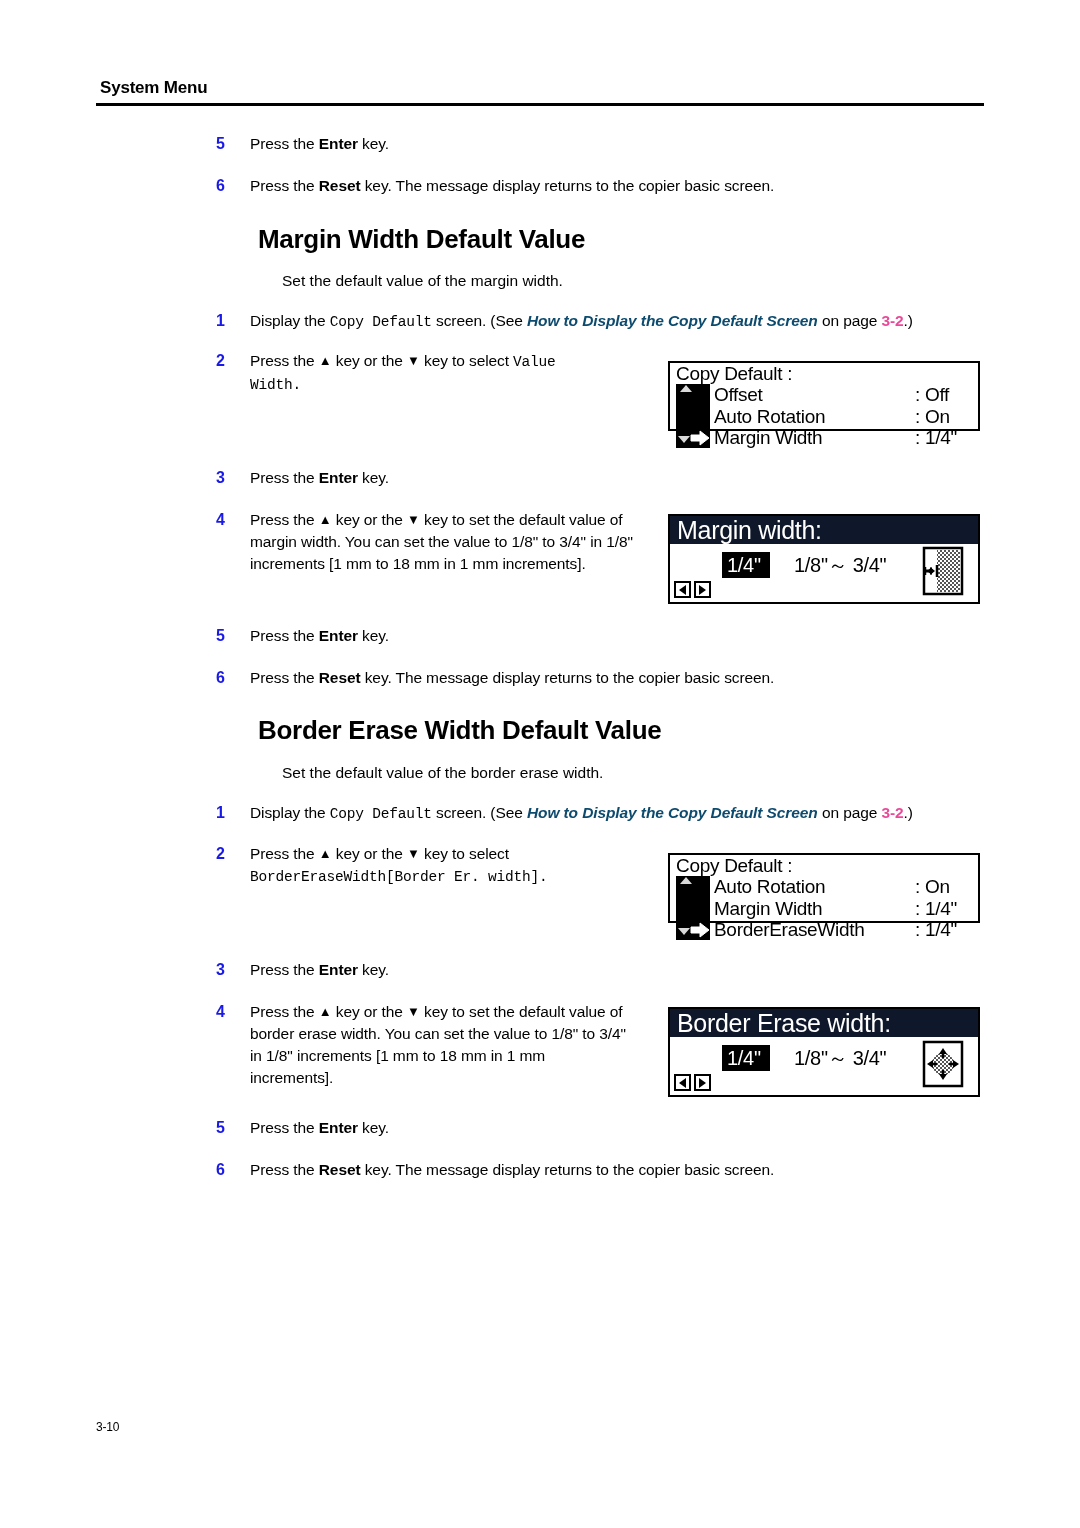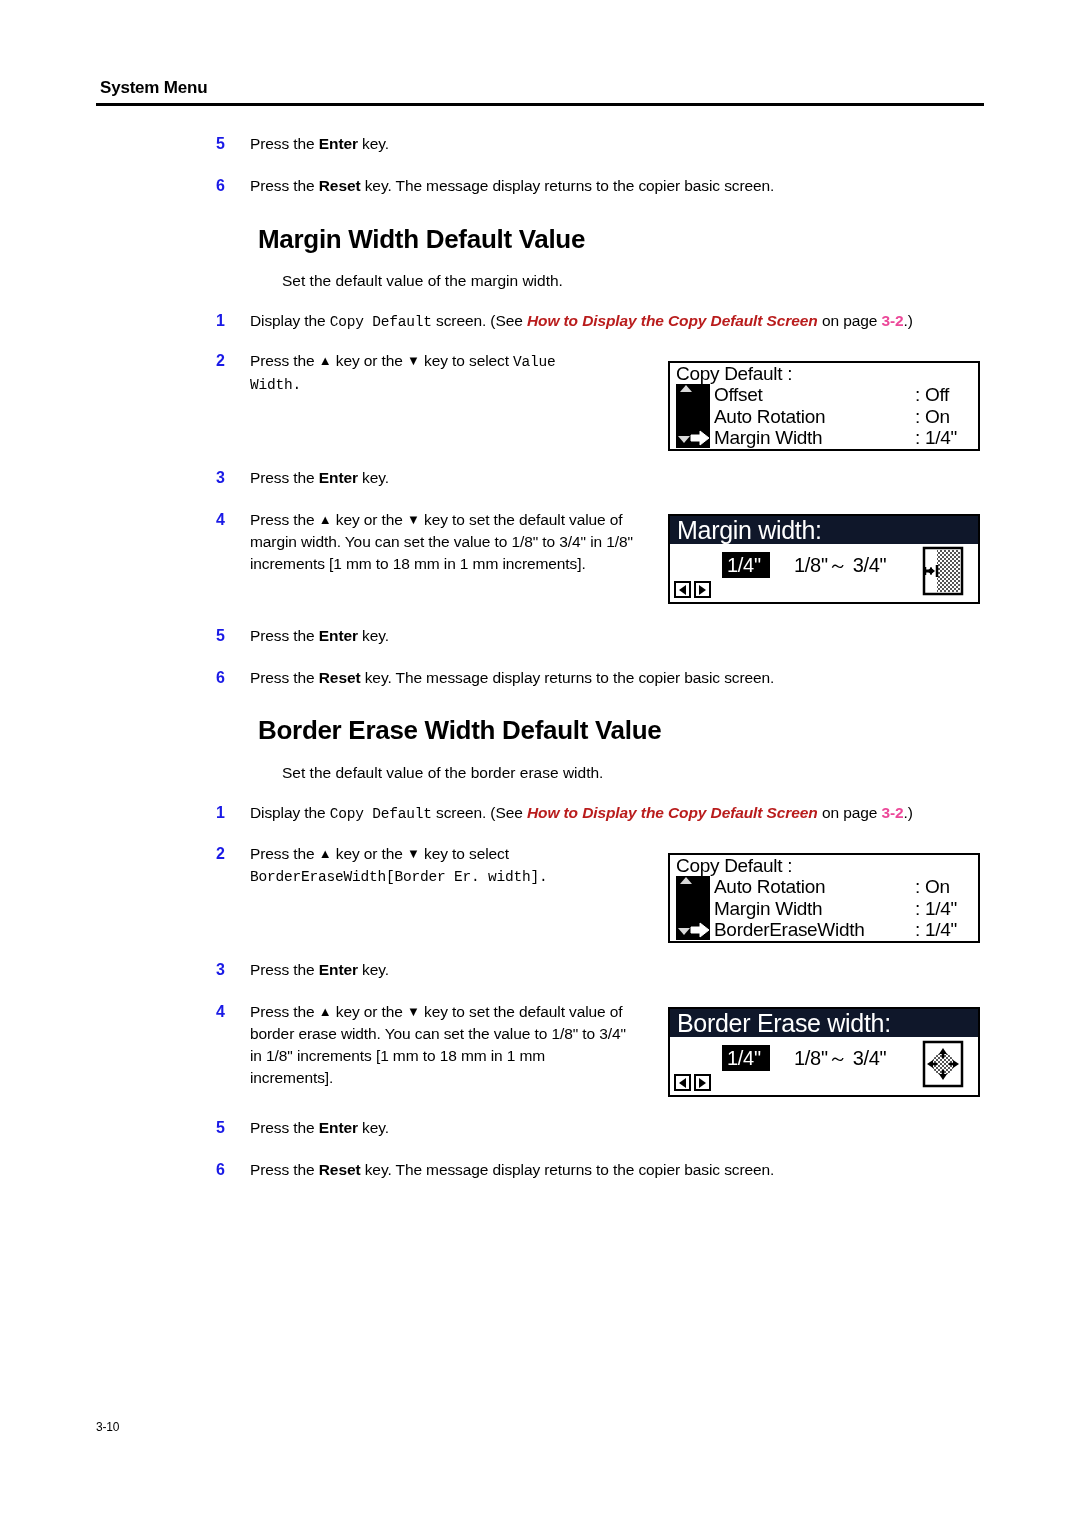--- a/index.html
+++ b/index.html
@@ -60,21 +60,21 @@
     line-height: 22px;
     letter-spacing: -0.1px;
   }
   .b { font-weight: bold; }
   .mono {
     font-family: "Liberation Mono", "DejaVu Sans Mono", monospace;
     font-size: 14.5px;
     letter-spacing: -0.2px;
   }
   .xref {
-    color: #b91c1c;
+    color: #0c4a6e;
     font-weight: bold;
     font-style: italic;
   }
   .xpage {
     color: #ec4899;
     font-weight: bold;
   }
   .arrow-gl {
     font-size: 13px;
     line-height: 22px;
@@ -99,21 +99,21 @@
 
   
   .lcd {
     position: absolute;
     background: #ffffff;
     border: 2.5px solid #000000;
     box-sizing: border-box;
   }
 
   
-  .lcd-menu { width: 312px; height: 90px; }
+  .lcd-menu { width: 312px; height: 70px; }
   .lcd-menu .title {
     position: absolute;
     left: 6px;
     top: -1px;
     font-size: 19px;
     line-height: 24px;
     letter-spacing: -0.3px;
     white-space: nowrap;
   }
   .scrollcol {

